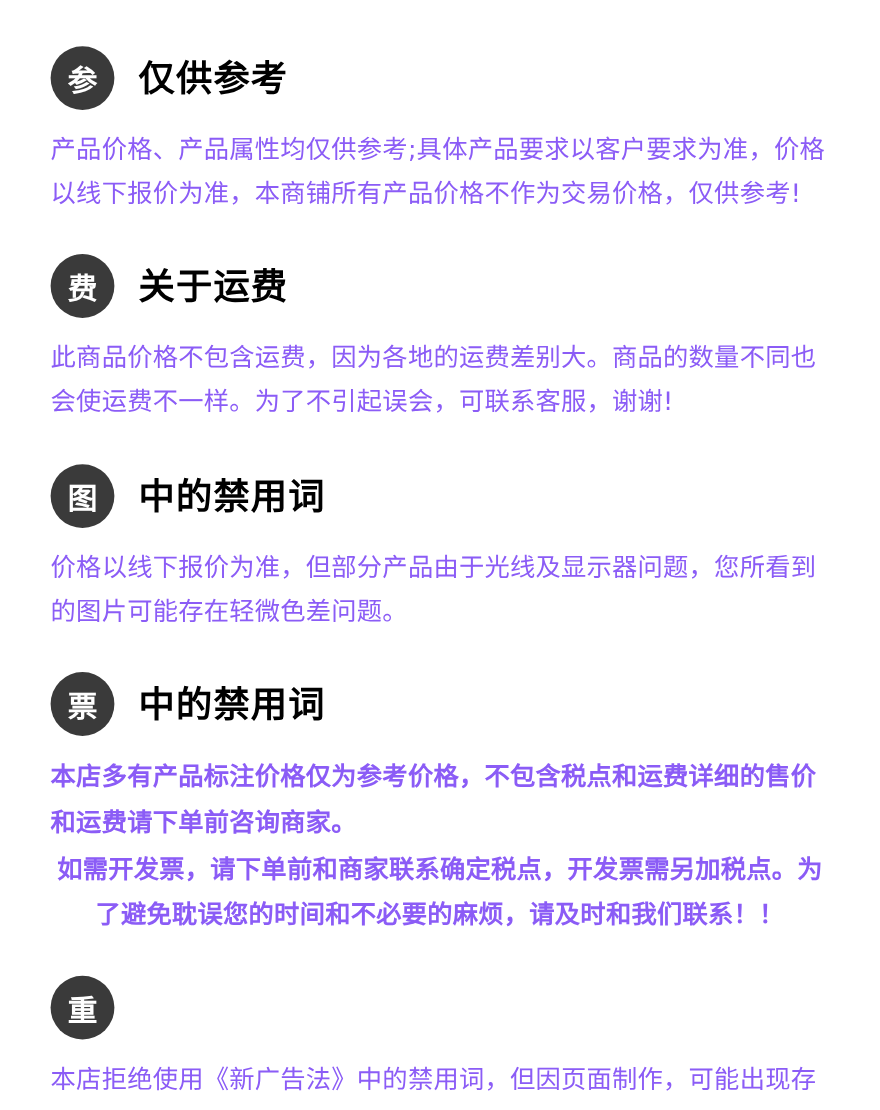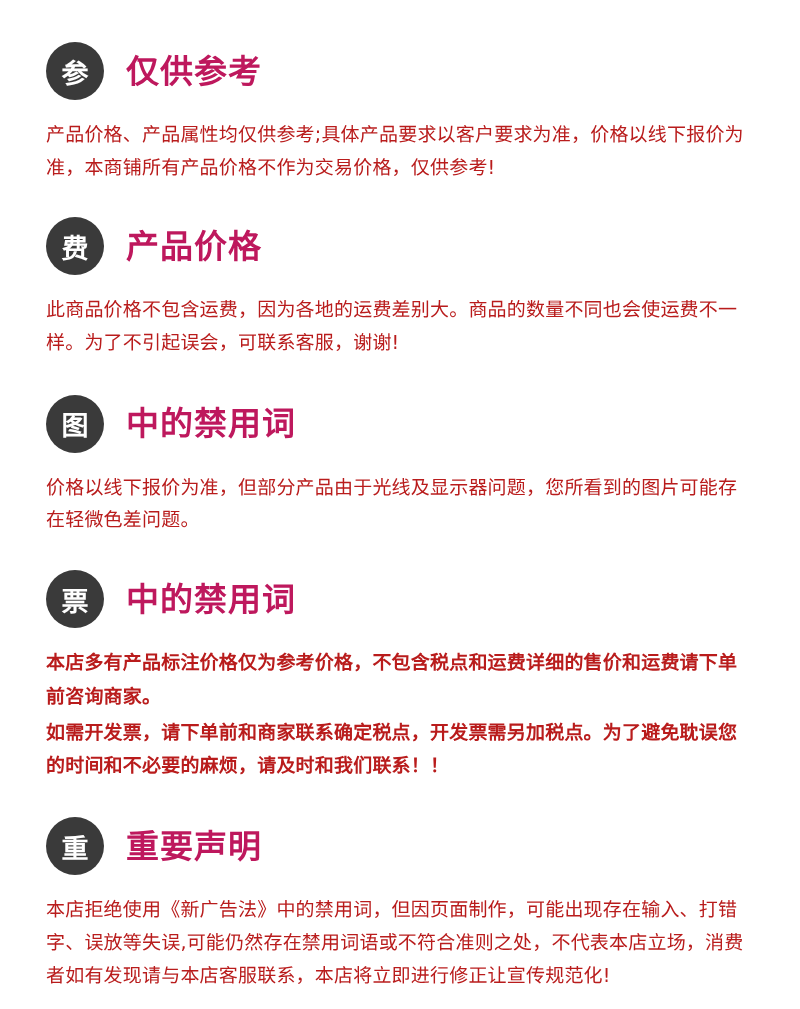--- a/index.html
+++ b/index.html
@@ -44,35 +44,36 @@
     justify-content: center;
     font-size: 27px;
     font-weight: bold;
     letter-spacing: 0;
     flex: 0 0 auto;
   }
   .section-title {
     margin-left: 22px;
     font-size: 33px;
     font-weight: bold;
-    color: #be185d;
+    color: #000000;
     line-height: 1;
     letter-spacing: 1px;
   }
   .section-body {
-    font-size: 19px;
+    font-size: 23px;
     line-height: 1.72;
-    color: #b91c1c;
+    color: #8b5cf6;
     letter-spacing: 0.2px;
   }
   .section-body p {
     margin: 0;
   }
   .section-body p + p {
     margin-top: 2px;
+    text-align: center;
   }
   
   .sec-shipping { margin-bottom: 36px; }
   .sec-invoice .section-body { line-height: 1.78; font-weight: bold; }
   .sec-statement { margin-bottom: 0; }
 </style>
 </head>
 <body>
 
 <div class="page">
@@ -83,21 +84,21 @@
       <div class="section-title">仅供参考</div>
     </div>
     <div class="section-body">
       <p>产品价格、产品属性均仅供参考;具体产品要求以客户要求为准，价格以线下报价为准，本商铺所有产品价格不作为交易价格，仅供参考!</p>
     </div>
   </div>
 
   <div class="section sec-shipping">
     <div class="section-head">
       <div class="badge">费</div>
-      <div class="section-title">产品价格</div>
+      <div class="section-title">关于运费</div>
     </div>
     <div class="section-body">
       <p>此商品价格不包含运费，因为各地的运费差别大。商品的数量不同也会使运费不一样。为了不引起误会，可联系客服，谢谢!</p>
     </div>
   </div>
 
   <div class="section sec-photos">
     <div class="section-head">
       <div class="badge">图</div>
       <div class="section-title">中的禁用词</div>
@@ -114,20 +115,19 @@
     </div>
     <div class="section-body">
       <p>本店多有产品标注价格仅为参考价格，不包含税点和运费详细的售价和运费请下单前咨询商家。</p>
       <p>如需开发票，请下单前和商家联系确定税点，开发票需另加税点。为了避免耽误您的时间和不必要的麻烦，请及时和我们联系！！</p>
     </div>
   </div>
 
   <div class="section sec-statement">
     <div class="section-head">
       <div class="badge">重</div>
-      <div class="section-title">重要声明</div>
     </div>
     <div class="section-body">
       <p>本店拒绝使用《新广告法》中的禁用词，但因页面制作，可能出现存在输入、打错字、误放等失误,可能仍然存在禁用词语或不符合准则之处，不代表本店立场，消费者如有发现请与本店客服联系，本店将立即进行修正让宣传规范化!</p>
     </div>
   </div>
 
 </div>
 
 </body></html>

